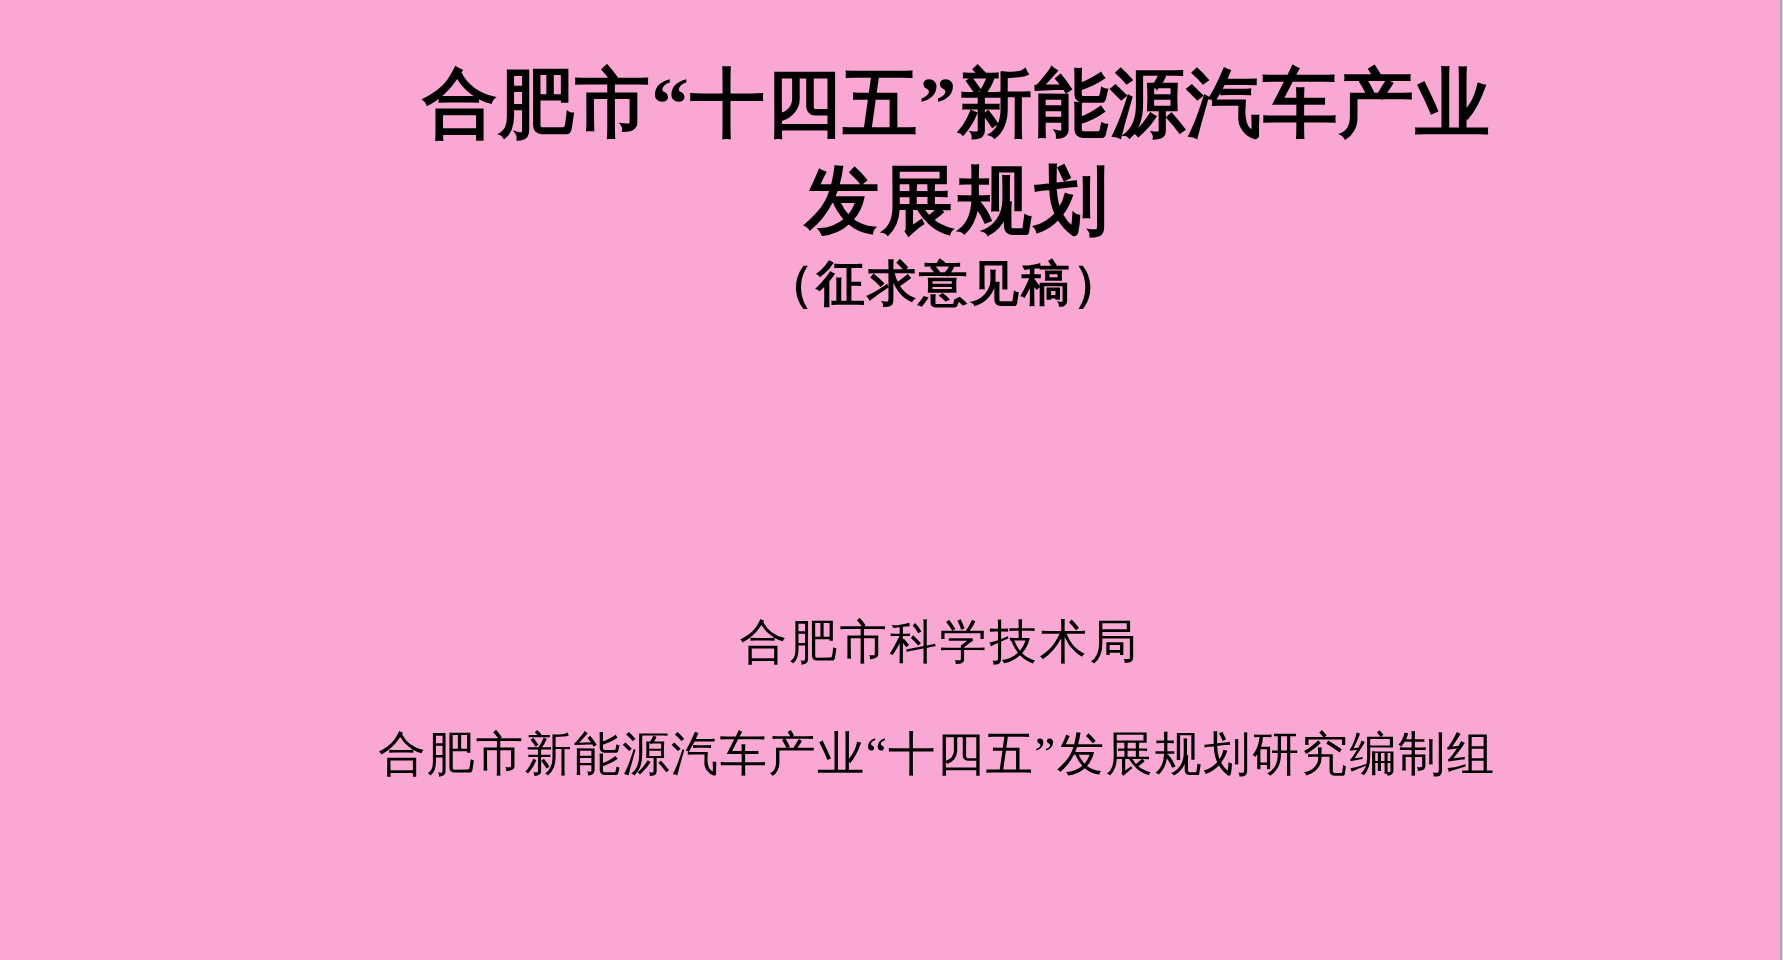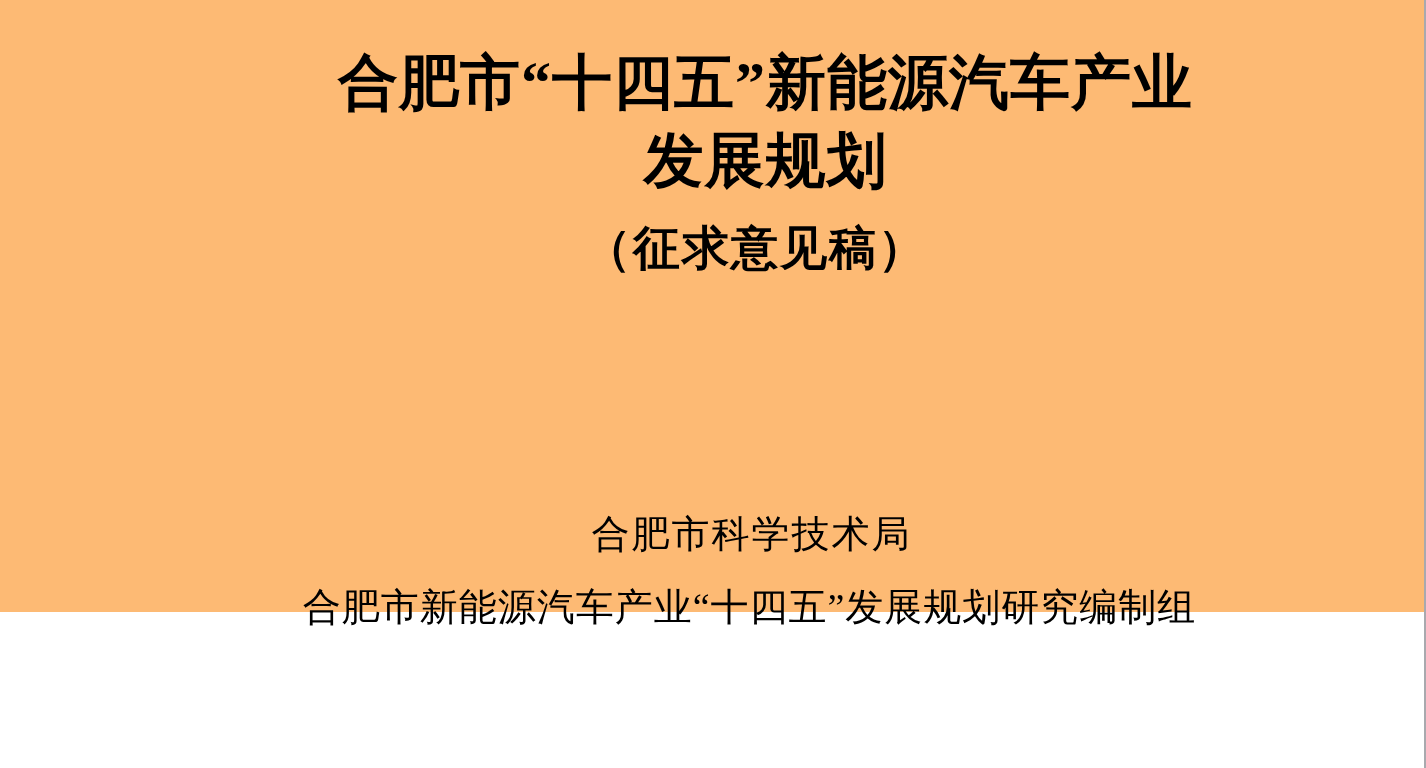--- a/index.html
+++ b/index.html
@@ -7,22 +7,22 @@
     width: 1426px;
     height: 768px;
     background: #ffffff;
     overflow: hidden;
     font-family: "Liberation Serif", "DejaVu Serif", serif;
     color: #000000;
   }
   .page {
     position: relative;
     width: 1426px;
-    height: 612px;
-    background: #fdba74;
+    height: 768px;
+    background: #f9a8d4;
   }
   .page-edge {
     position: absolute;
     top: 0;
     right: 0;
     width: 2px;
     height: 768px;
     background: #a9a9ae;
   }
   .content {
@@ -38,40 +38,40 @@
     padding-top: 44px;
     font-size: 60px;
     line-height: 78px;
     font-weight: bold;
     letter-spacing: 1px;
     white-space: nowrap;
   }
   .doc-subtitle {
     position: relative;
     left: 4px;
-    margin-top: 20px;
-    font-size: 47px;
+    margin-top: 0;
+    font-size: 39px;
     line-height: 56px;
     font-weight: bold;
     letter-spacing: 2px;
     white-space: nowrap;
   }
   .org-line1 {
     position: relative;
     margin-top: 238px;
     font-size: 38px;
     line-height: 46px;
     letter-spacing: 2px;
     white-space: nowrap;
     font-family: Liberation Mono, monospace;
   }
   .org-line2 {
     position: relative;
     left: -2px;
-    margin-top: 24px;
+    margin-top: 41px;
     font-size: 38px;
     line-height: 46px;
     letter-spacing: 1px;
     white-space: nowrap;
   }
   .doc-date {
     position: relative;
     left: -6px;
     margin-top: 28px;
     font-size: 35px;

